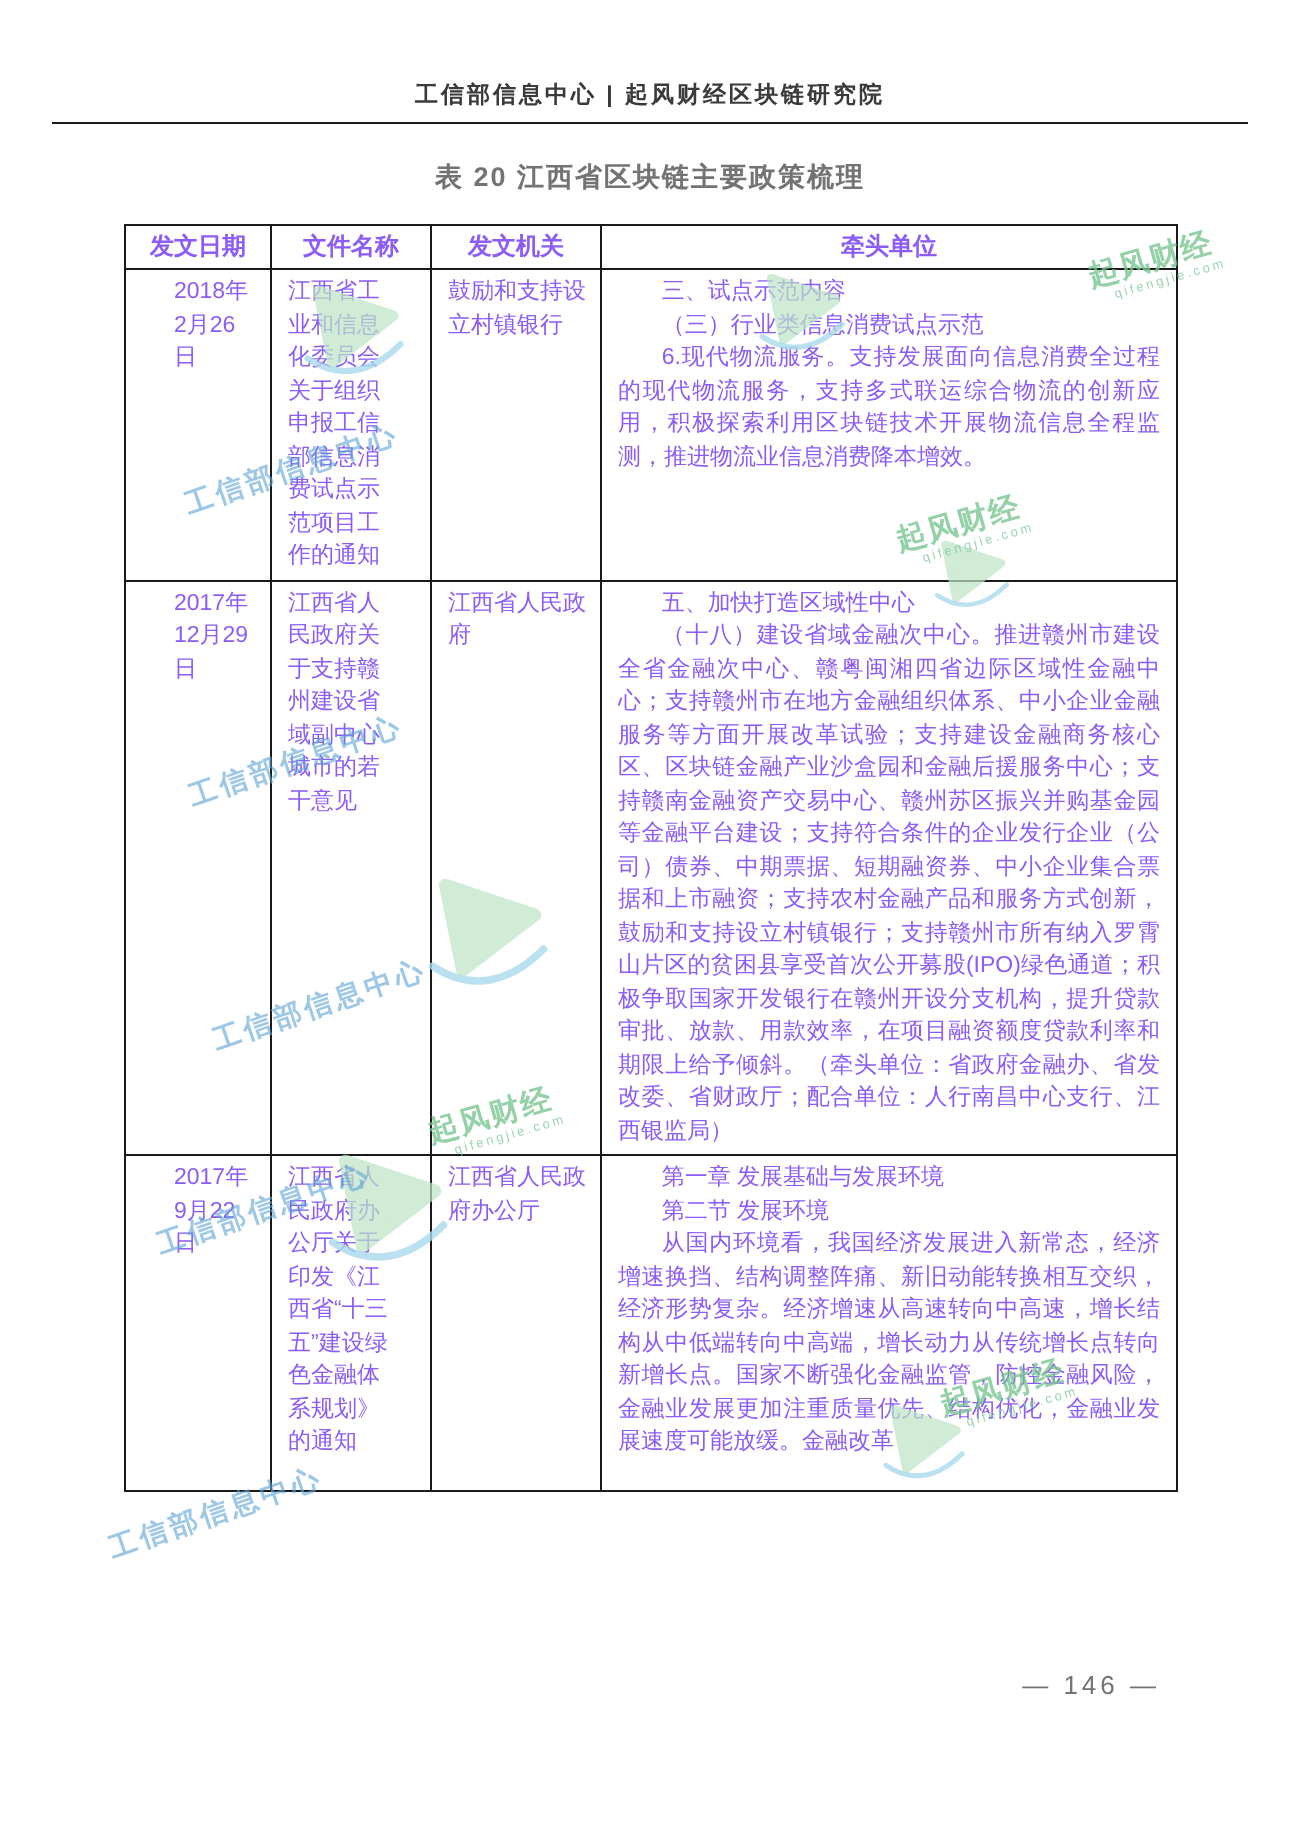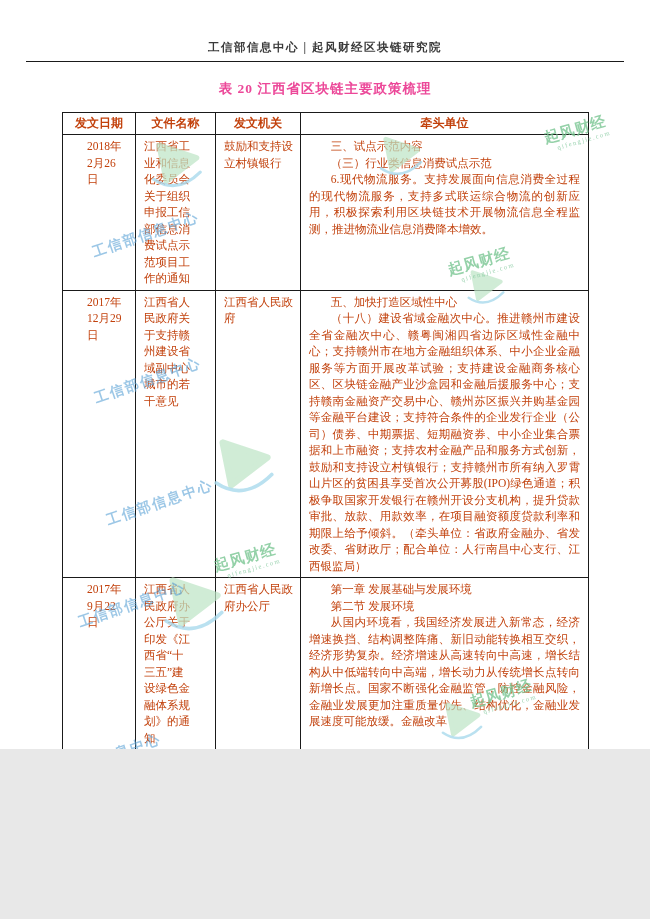--- a/index.html
+++ b/index.html
@@ -1,40 +1,40 @@
 <!DOCTYPE html>
 <html><head>
 <meta charset="utf-8">
 <style>
   html,body{margin:0;padding:0;background:#e8e8e8;}
   .page{
-    position:relative;width:650px;height:749px;background:#ffffff;
-    font-family:Liberation Serif, serif;color:#1b1b1b;
+    position:relative;width:650px;height:919px;background:#ffffff;
+    font-family:Liberation Sans, sans-serif;color:#1b1b1b;
     overflow:hidden;margin:0 auto;
   }
   .doc-header{
     position:absolute;top:40px;left:0;width:100%;text-align:center;
     font-size:11.5px;color:#3a3a3a;letter-spacing:1.5px;font-weight:bold;
   }
   .header-rule{
     position:absolute;top:61px;left:26px;right:26px;height:0;
     border-top:1.5px solid #1a1a1a;
   }
   .doc-title{
     position:absolute;top:80px;left:0;width:100%;text-align:center;
-    font-size:13.5px;font-weight:bold;letter-spacing:1px;color:#ec4899;
+    font-size:13.5px;font-weight:bold;letter-spacing:1px;color:#737373;
   }
   table.policy-table{
     position:absolute;top:112px;left:62px;width:526px;
     border-collapse:collapse;table-layout:fixed;
     border:1.5px solid #1a1a1a;
   }
   .policy-table th,.policy-table td{
     border:1px solid #1a1a1a;vertical-align:top;
-    font-size:11.5px;line-height:16.5px;color:#c2410c;
+    font-size:11.5px;line-height:16.5px;color:#8b5cf6;
   }
   .policy-table th{
     text-align:center;font-weight:bold;font-size:12px;
     padding:2px 0;height:17px;vertical-align:middle;
   }
   td.c-date{padding:3px 10px 3px 24px;word-break:break-all;}
   td.c-title{padding:3px 20px 3px 8px;}
   td.c-auth{padding:3px 6px 3px 8px;}
   td.c-content{padding:3px 8px;}
   tr.r1{height:132px;}

